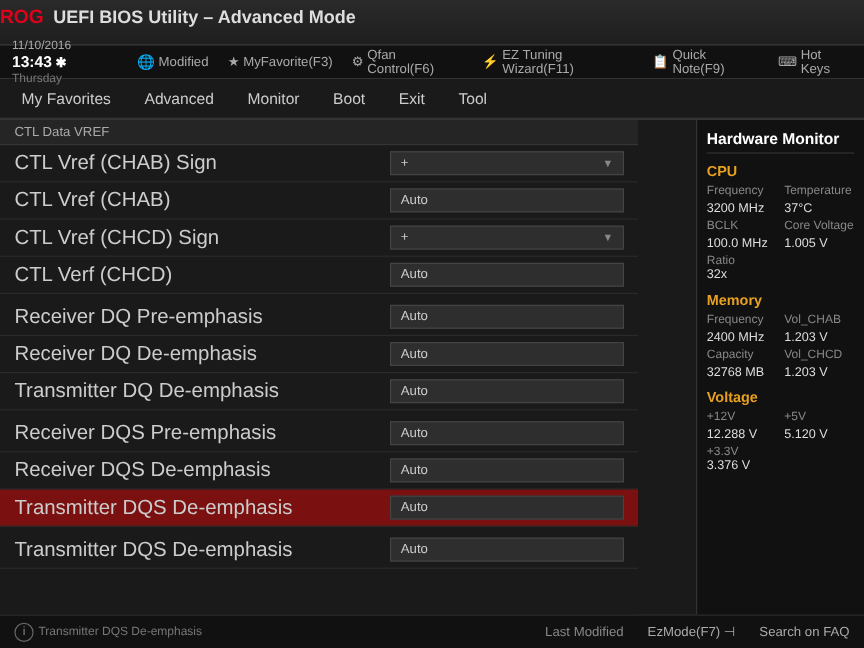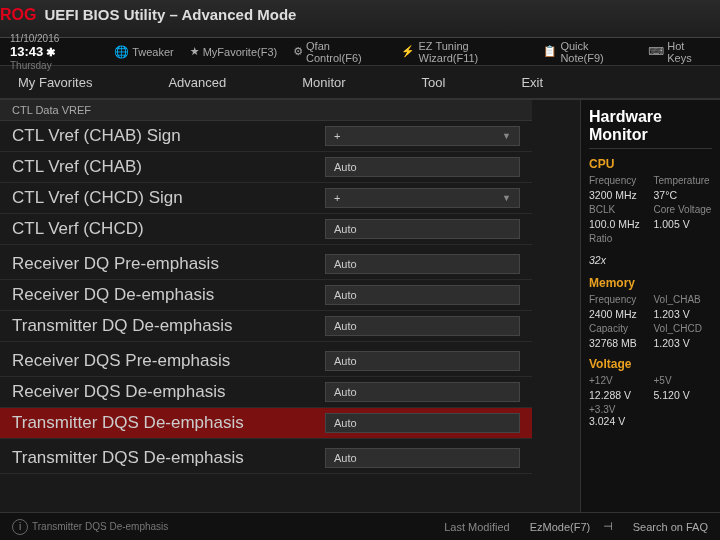--- a/index.html
+++ b/index.html
@@ -51,21 +51,20 @@
     #info-bar .info-item { display: flex; align-items: center; gap: 3px; cursor: pointer; }
 
     
     #nav-bar {
       background: #1a1a1a;
       display: flex;
       align-items: stretch;
       height: 34px;
       border-bottom: 2px solid #333;
       padding: 0 4px;
-      gap: 48px;
     }
     .nav-item {
       display: flex;
       align-items: center;
       padding: 0 14px;
       cursor: pointer;
       color: #ccc;
       font-size: 13px;
       border-bottom: 2px solid transparent;
       margin-bottom: -2px;
@@ -131,58 +130,58 @@
     
     #right-panel {
       width: 140px;
       background: #111;
       border-left: 1px solid #333;
       padding: 8px;
       font-size: 11px;
     }
     #right-panel .panel-title {
       color: #fff;
-      font-size: 16px;
+      font-size: 13px;
       font-weight: bold;
       margin-bottom: 6px;
       padding-bottom: 4px;
       border-bottom: 1px solid #333;
     }
     .hw-section-title {
       color: #e8a020;
       font-size: 12px;
       font-weight: bold;
       margin: 8px 0 4px 0;
     }
     .hw-grid {
       display: grid;
       grid-template-columns: 1fr 1fr;
       gap: 3px 6px;
     }
     .hw-label { color: #888; font-size: 10px; }
     .hw-value { color: #ddd; font-size: 10.5px; }
-    .hw-ratio { color: #ddd; font-size: 10.5px; margin: 10px 0; font-style: italic; }
+    .hw-ratio { color: #ddd; font-size: 10.5px; margin: 0 0; }
 
     
     #bottom-bar {
       background: #111;
       height: 28px;
       display: flex;
       align-items: center;
       justify-content: space-between;
       padding: 0 12px;
       border-top: 1px solid #333;
       font-size: 11px;
       color: #888;
     }
     #bottom-bar .bottom-right { display: flex; gap: 20px; align-items: center; }
     #bottom-bar .bottom-btn {
       cursor: pointer;
       color: #aaa;
-      display: flex; align-items: center; gap: 13px; justify-content: center;
+      display: flex; align-items: center; gap: 3px; justify-content: center;
     }
 
     
     .info-icon {
       width: 16px;
       height: 16px;
       border-radius: 50%;
       border: 1px solid #666;
       color: #888;
       font-size: 10px;
@@ -207,21 +206,21 @@
 <div id="info-bar">
   <div>
     <span class="datetime">
       <span class="date-small">11/10/2016</span>
       <span>13:43</span><span style="font-size:11px;cursor:pointer;"> ✱</span>
     </span>
     <span style="font-size:10px;color:#777;">Thursday</span>
   </div>
   <div class="info-item">
     <span style="font-size:12px;">🌐</span>
-    <span>Tweaker</span>
+    <span>Modified</span>
   </div>
   <div class="info-item">
     <span>★</span>
     <span>MyFavorite(F3)</span>
   </div>
   <div class="info-item">
     <span>⚙</span>
     <span>Qfan Control(F6)</span>
   </div>
   <div class="info-item">
@@ -235,22 +234,23 @@
   <div class="info-item">
     <span>⌨</span>
     <span>Hot Keys</span>
   </div>
 </div>
 
 <div id="nav-bar">
 <div class="nav-item">My Favorites</div>
     <div class="nav-item">Advanced</div>
     <div class="nav-item">Monitor</div>
+    <div class="nav-item">Boot</div>
+    <div class="nav-item">Exit</div>
     <div class="nav-item">Tool</div>
-    <div class="nav-item">Exit</div>
   </div>
 
 <div id="main-content">
   <div id="left-panel">
     <div class="section-header">CTL Data VREF</div>
 
   <div class="bios-row">
         <span class="row-label">CTL Vref (CHAB) Sign</span>
         <div class="row-value dropdown">+</div>
       </div>
@@ -331,21 +331,21 @@
 
     <div class="hw-section-title">Voltage</div>
     <div class="hw-grid">
       <div class="hw-label">+12V</div>
       <div class="hw-label">+5V</div>
       <div class="hw-value">12.288 V</div>
       <div class="hw-value">5.120 V</div>
     </div>
     <div style="margin:3px 0;">
       <div class="hw-label">+3.3V</div>
-      <div class="hw-value">3.024 V</div>
+      <div class="hw-value">3.376 V</div>
     </div>
   </div>
 </div>
 
 <div id="bottom-bar">
   <div style="display:flex;align-items:center;">
     <div class="info-icon">i</div>
     <span style="color:#777;font-size:10px;">Transmitter DQS De-emphasis</span>
   </div>
   <div class="bottom-right">

